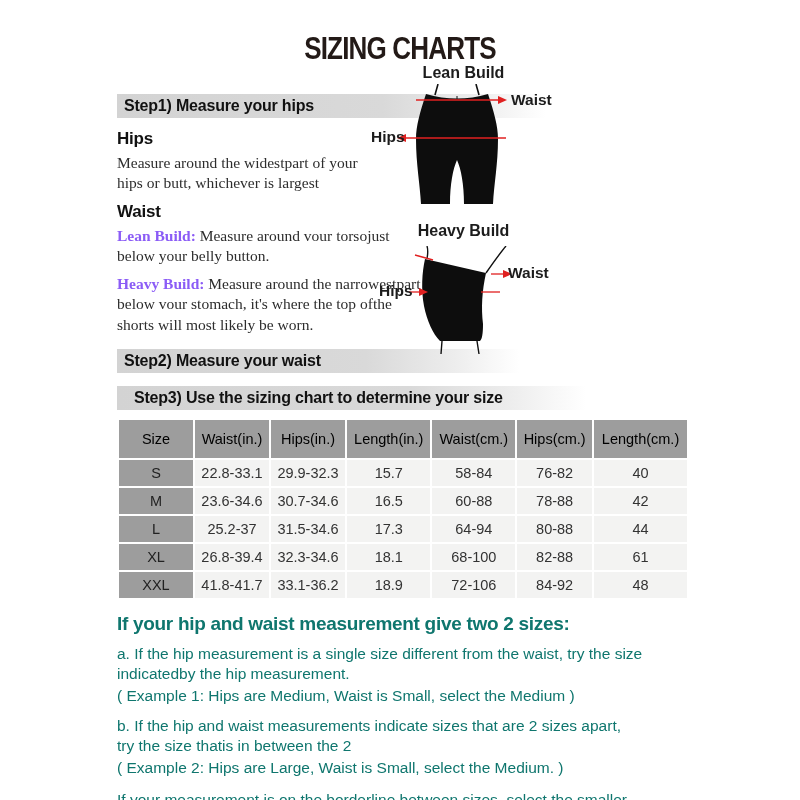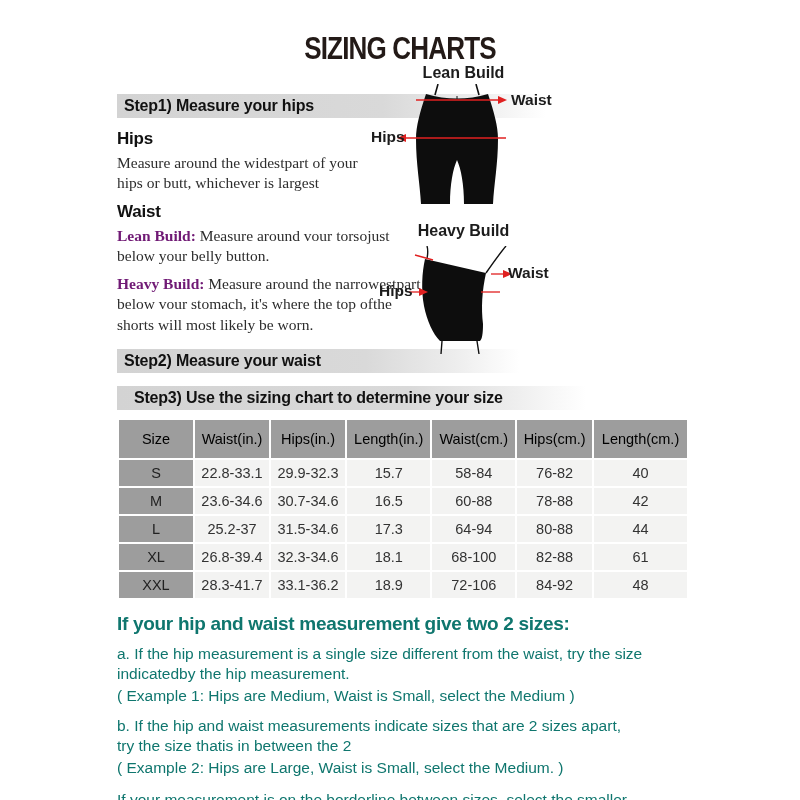--- a/index.html
+++ b/index.html
@@ -19,21 +19,21 @@
     font-size:16px; font-weight:bold; color:#111;
     padding-left:7px; letter-spacing:-0.2px;
     background:linear-gradient(90deg,#d3d3d3 0%,#d9d9d9 62%,#ededed 84%,#ffffff 100%);
   }
   .step1 { margin-top:27px; width:422px; }
   .step2 { margin-top:14px; width:395px; }
   .step3 { margin-top:13px; width:452px;padding-left:17px; }
   .left-col { width:385px; }
   .left-col h3 { margin:11px 0 3px 0; font-size:17px; color:#111; letter-spacing:-0.2px; }
   .left-col p  { margin:4px 0 8px 0; font-size:15.5px; line-height:1.31; color:#2d2d2d; white-space:pre-line;font-family:Liberation Serif, serif; }
-  .left-col p .plabel { font-weight:bold; color:#701a75; }
+  .left-col p .plabel { font-weight:bold; color:#8b5cf6; }
   .waist-head { margin-top:8px !important; }
 
   
   .figure { position:absolute; width:205px; }
   .fig-lean  { left:361px; top:64px;  height:152px; }
   .fig-heavy { left:361px; top:222px; height:132px; }
   .fig-title { display:block; width:100%; text-align:center; font-size:16px; font-weight:bold; color:#1c1c1c; }
   .fig-label { position:absolute; font-size:15.5px; font-weight:bold; color:#1c1c1c; white-space:nowrap; }
   .fig-lean  svg { position:absolute; left:25px; top:20px; }
   .fig-heavy svg { position:absolute; left:42px; top:24px; }
@@ -137,21 +137,21 @@
             <th>XL</th>
             <td>26.8-39.4</td>
             <td>32.3-34.6</td>
             <td>18.1</td>
             <td>68-100</td>
             <td>82-88</td>
             <td>61</td>
           </tr>
           <tr>
             <th>XXL</th>
-            <td>28.3-41.7</td>
+            <td>41.8-41.7</td>
             <td>33.1-36.2</td>
             <td>18.9</td>
             <td>72-106</td>
             <td>84-92</td>
             <td>48</td>
           </tr>
         </tbody>
     </table>
 
     <div class="notes">

